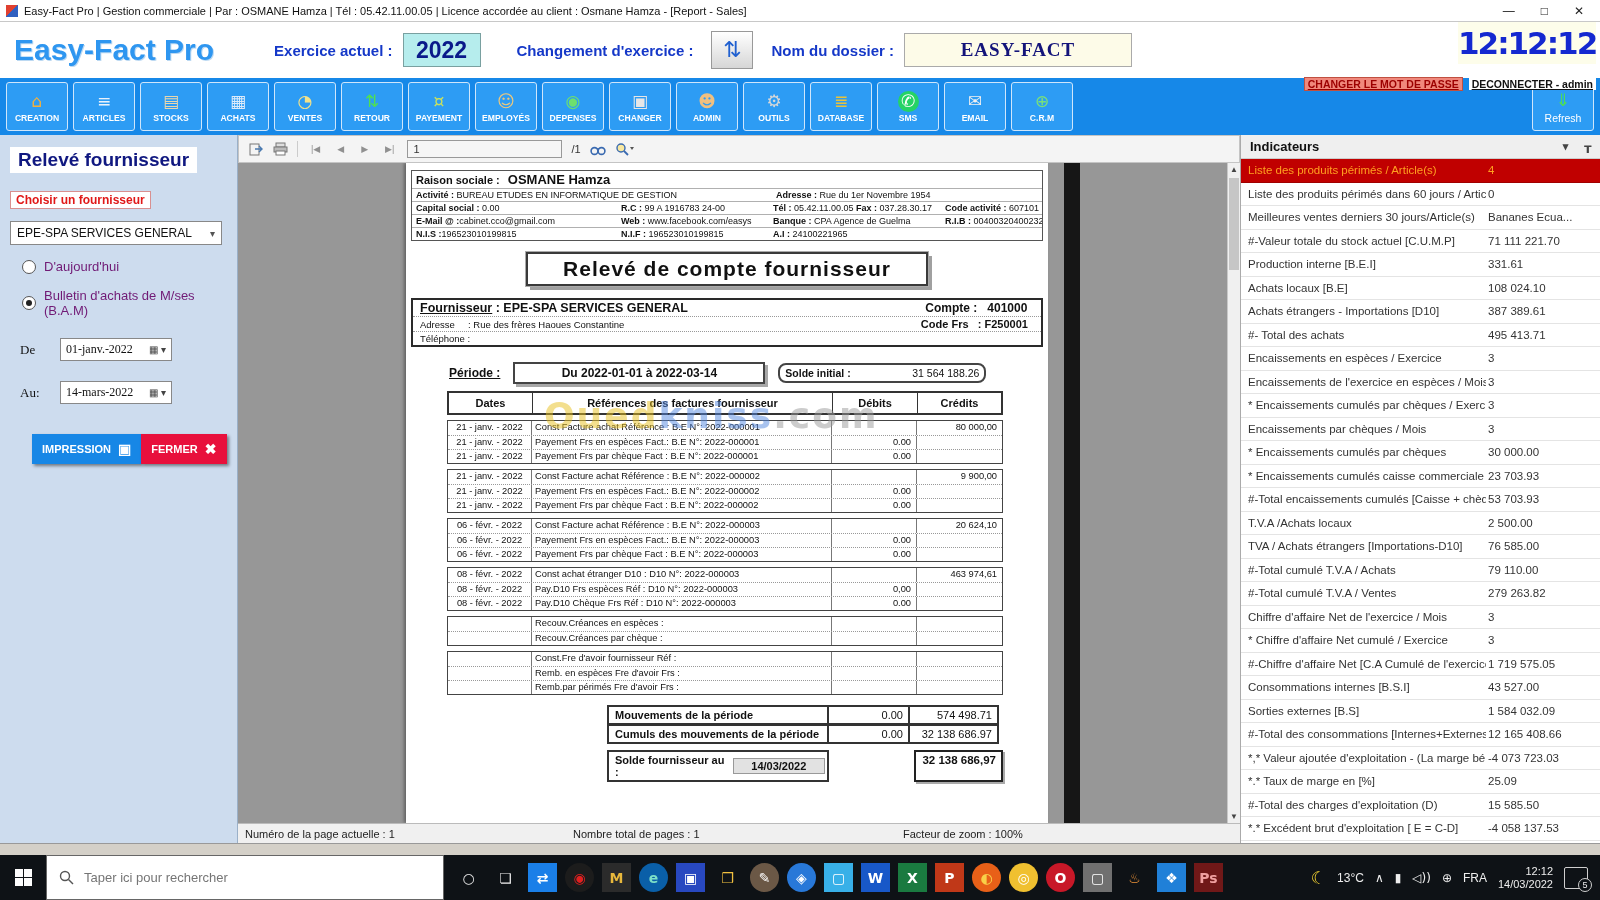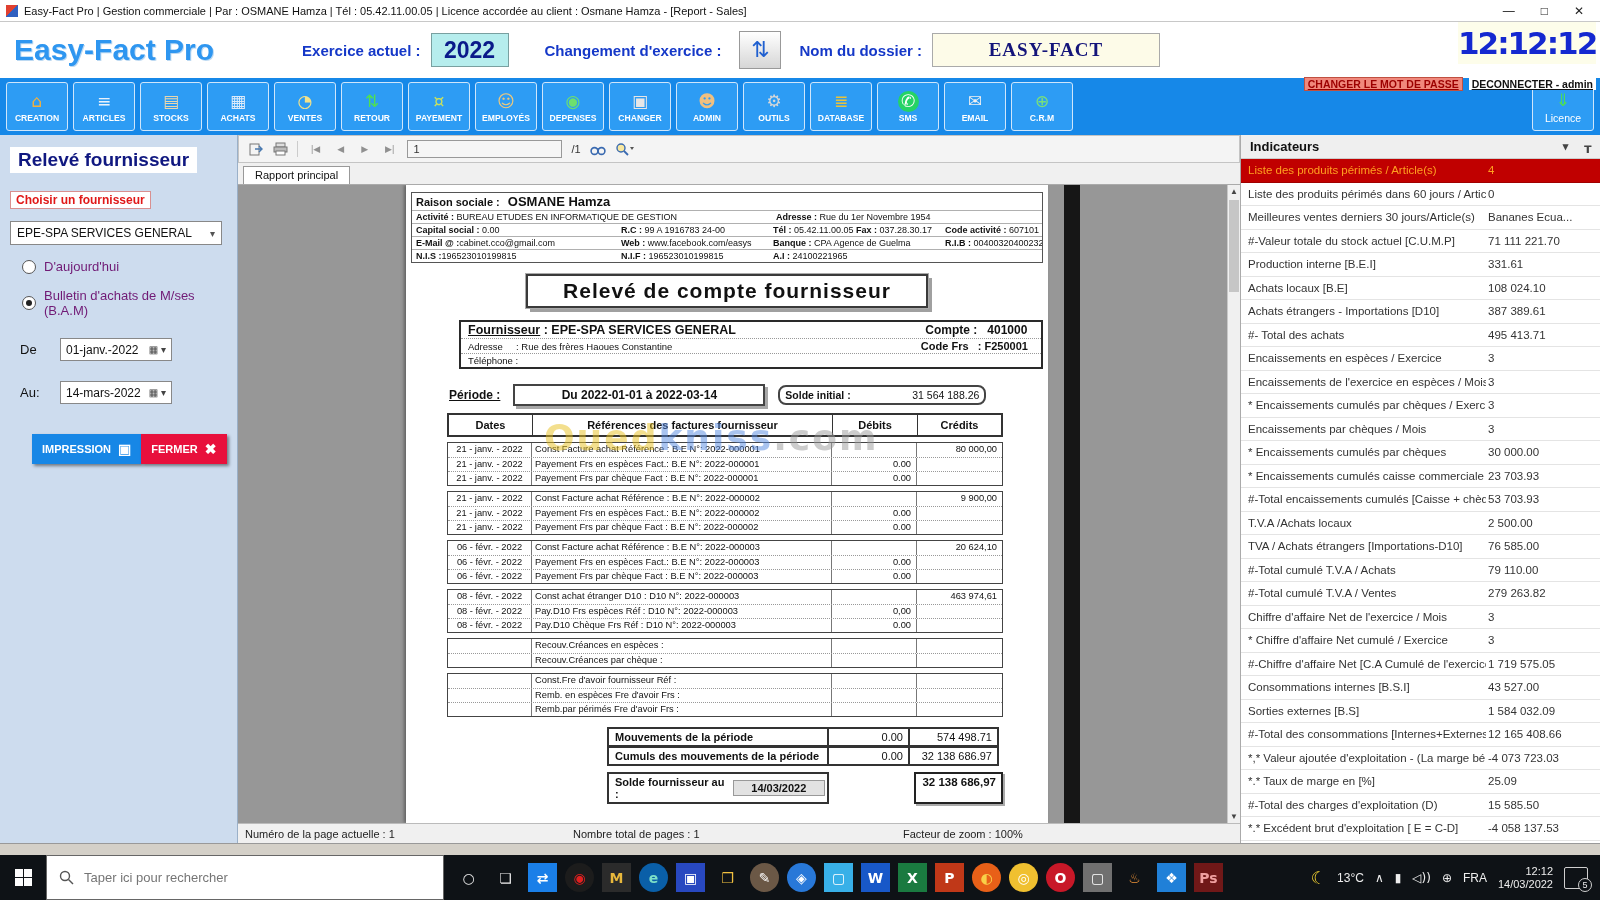--- a/index.html
+++ b/index.html
@@ -32,21 +32,21 @@
 .refresh-btn .tbtn-lb{font-size:10.5px;font-weight:normal;}
 
 .main{flex:1;display:flex;min-height:0;}
 .left-panel{width:238px;background:#cddcee;padding:12px 10px;border-right:1px solid #9ab0c8;flex:none;}
 .lp-title{display:inline-block;background:#fff;color:#101880;font-size:19px;font-weight:bold;padding:2px 8px;}
 .lp-choose{display:inline-block;background:#fff;color:#e01818;font-size:12px;font-weight:bold;border:1px solid #d89090;padding:1px 5px;margin-top:18px;}
 .lp-select{margin-top:12px;width:212px;height:24px;background:#fff;border:1px solid #888;display:flex;align-items:center;font-size:12px;padding:0 6px;justify-content:space-between;cursor:pointer;color:#111;}
 .radio-row{margin:14px 0 0 12px;display:flex;align-items:center;font-size:13px;color:#701a75;gap:8px;cursor:pointer;}
 .radio{width:14px;height:14px;border:1px solid #555;border-radius:50%;background:#fff;position:relative;flex:none;}
 .radio.checked::after{content:'';position:absolute;left:3px;top:3px;width:6px;height:6px;background:#222;border-radius:50%;}
-.date-row{margin:20px 0 0 10px;display:flex;align-items:center;font-size:13px;color:#111;}
+.date-row{margin:20px 0 0 10px;display:flex;align-items:center;font-size:13px;color:#111;font-family:Liberation Serif, serif;}
 .date-label{width:40px;}
 .date-box{width:112px;height:23px;background:#fff;border:1px solid #888;display:flex;align-items:center;font-size:12px;padding:8px 5px;cursor:text;}
 .date-box .cal{margin-left:auto;font-size:10px;color:#444;cursor:pointer;}
 .lp-buttons{margin:30px 0 0 22px;display:flex;}
 .btn-impression{background:#1787e6;color:#fff;font-weight:bold;font-size:11px;height:30px;padding:0 10px;display:flex;align-items:center;gap:7px;box-shadow:2px 2px 3px rgba(0,0,0,.45);cursor:pointer;}
 .btn-fermer{background:#e8103c;color:#fff;font-weight:bold;font-size:11px;height:30px;padding:0 10px;display:flex;align-items:center;gap:7px;box-shadow:2px 2px 3px rgba(0,0,0,.45);cursor:pointer;}
 .btn-ic{font-size:14px;}
 
 .center{flex:1;display:flex;flex-direction:column;min-width:0;background:#f0f0f0;}
 .viewer-toolbar{height:28px;background:#f4f4f4;border:1px solid #c4c4c4;display:flex;align-items:center;padding:0 10px;gap:9px;}
@@ -66,21 +66,21 @@
 .v-thumb{position:absolute;left:1px;top:15px;width:10px;height:92px;background:#c6c6c6;cursor:grab;}
 
 .company{border:1px solid #555;font-size:9px;}
 .crow{display:flex;border-top:1px solid #b0b0b0;align-items:baseline;}
 .crow:first-child{border-top:none;}
 .ccell{padding:1px 4px;white-space:nowrap;overflow:hidden;}
 .cl{font-weight:bold;}
 .raison-name{font-size:13px;font-weight:bold;}
 .w200{width:205px;flex:none;} .w150{width:152px;flex:none;} .w170{width:172px;flex:none;} .wfill{flex:1;}
 .rtitle{width:402px;margin:11px auto 0;border:2px solid #3a3a3a;outline:1px solid #aaa;box-shadow:4px 4px 0 #a0a0a0;text-align:center;font-size:21px;font-weight:bold;padding:3px 0;background:#fff;letter-spacing:1px;}
-.supplier{border:2px solid #2a2a2a;margin-top:12px;font-size:9.5px;background:#fff;margin-left:48px;}
+.supplier{border:2px solid #2a2a2a;margin-top:12px;font-size:9.5px;background:#fff;}
 .srow{display:flex;justify-content:space-between;padding:1px 7px;border-top:1px dotted #999;align-items:baseline;}
 .srow:first-child{border-top:none;}
 .sfour{font-size:12.5px;font-weight:bold;}
 .sfour .ul{text-decoration:underline;}
 .scompte{font-size:12px;font-weight:bold;}
 .ssmall{font-size:9.5px;}
 .scode{font-size:11px;font-weight:bold;}
 .periode-row{display:flex;align-items:center;margin:15px 4px 7px 38px;gap:13px;}
 .periode-label{font-weight:bold;font-size:12px;text-decoration:underline;}
 .periode-box{width:252px;border:2px solid #444;box-shadow:3px 3px 0 #a8a8a8;text-align:center;font-weight:bold;font-size:12px;padding:2px 0;background:#fff;}
@@ -154,21 +154,21 @@
     <span>Easy-Fact Pro | Gestion commerciale | Par : OSMANE Hamza | Tél : 05.42.11.00.05 |  Licence accordée au client : Osmane Hamza - [Report -  Sales]</span>
     <span class="t-controls">
       <span>—</span>
       <span>□</span>
       <span>✕</span>
     </span>
   </div>
 
   <div class="header">
     <span class="logo">Easy-Fact Pro</span>
-    <span class="h-label" style="margin-left:88px;">Exercice actuel :</span>
+    <span class="h-label" style="margin-left:60px;">Exercice actuel :</span>
     <span class="exercice-box">2022</span>
     <span class="h-label">Changement d'exercice :</span>
     <span class="change-btn">
         <span>⇅</span>
       </span>
     <span class="h-label">Nom du dossier :</span>
     <span class="dossier-box">EASY-FACT</span>
     <span class="clock">12:12:12</span>
     <span class="h-links">
       <span class="pwd-link">CHANGER LE MOT DE PASSE</span>
@@ -238,21 +238,21 @@
           <span class="tbtn-ic" style="color: rgb(240, 240, 240);">✉</span>
           <span class="tbtn-lb">EMAIL</span>
         </div>
         <div class="tbtn">
           <span class="tbtn-ic" style="color: rgb(122, 224, 122);">⊕</span>
           <span class="tbtn-lb">C.R.M</span>
         </div>
       </div>
     <div class="tbtn refresh-btn">
       <span class="tbtn-ic" style="color: rgb(80, 224, 80);">⇓</span>
-      <span class="tbtn-lb">Licence</span>
+      <span class="tbtn-lb">Refresh</span>
     </div>
   </div>
 
   <div class="main">
 
     <div class="left-panel">
       <div class="lp-title">Relevé fournisseur</div><br>
       <div class="lp-choose">Choisir un fournisseur</div>
       <div class="lp-select">
         <span>EPE-SPA SERVICES GENERAL</span>
@@ -321,23 +321,20 @@
               <path d="M7 6 h2" stroke="#3a6ab0" stroke-width="1.4"></path>
             </svg>
         </span>
         <span class="vt-ic">
           <svg width="20" height="14" viewBox="0 0 20 14">
               <circle cx="6" cy="6" r="4" fill="#f8e8a0" stroke="#3a6ab0" stroke-width="1.4"></circle>
               <path d="M9 9 L13 13" stroke="#3a6ab0" stroke-width="1.8"></path>
               <path d="M15 5 l4 0 l-2 3 z" fill="#555"></path>
             </svg>
         </span>
-      </div>
-      <div class="viewer-tabs">
-        <span class="tab">Rapport principal</span>
       </div>
 
       <div class="report-area">
         <div class="page">
 
           <div class="company">
             <div class="crow">
               <span class="ccell cl" style="font-size:11px;">Raison sociale :</span>
               <span class="ccell raison-name">OSMANE Hamza</span>
             </div>

